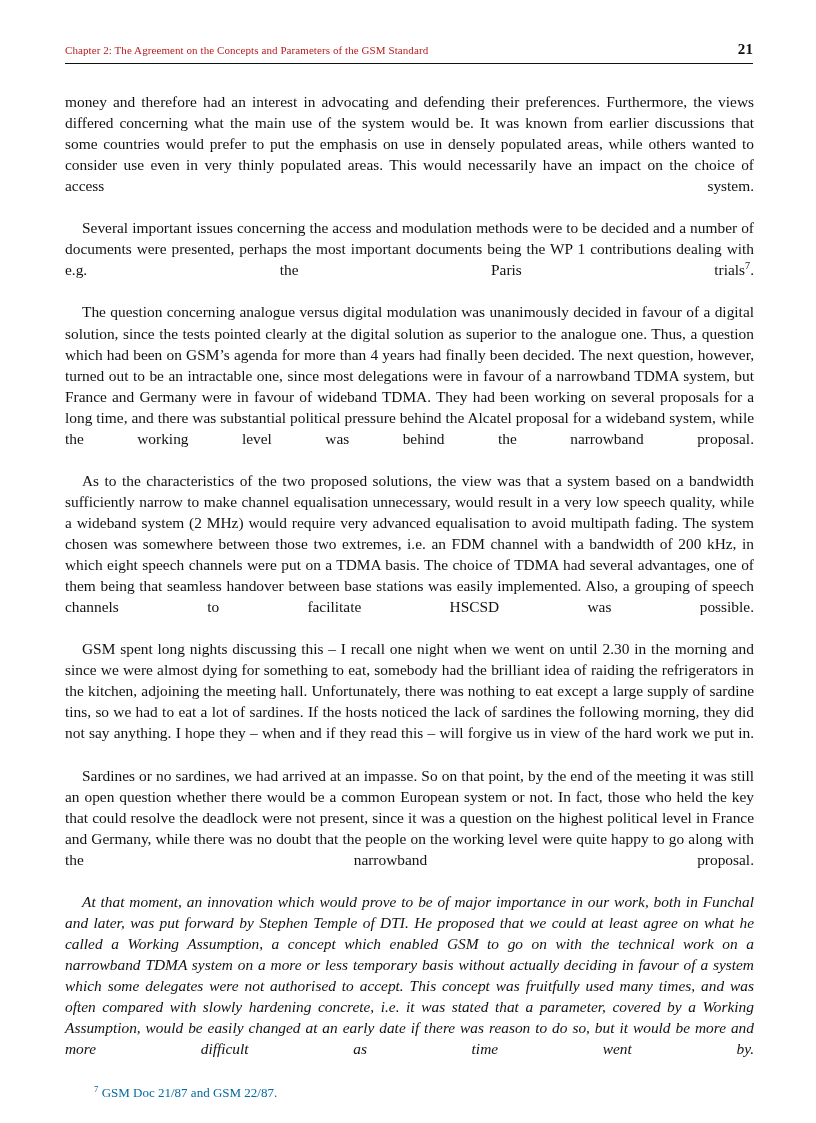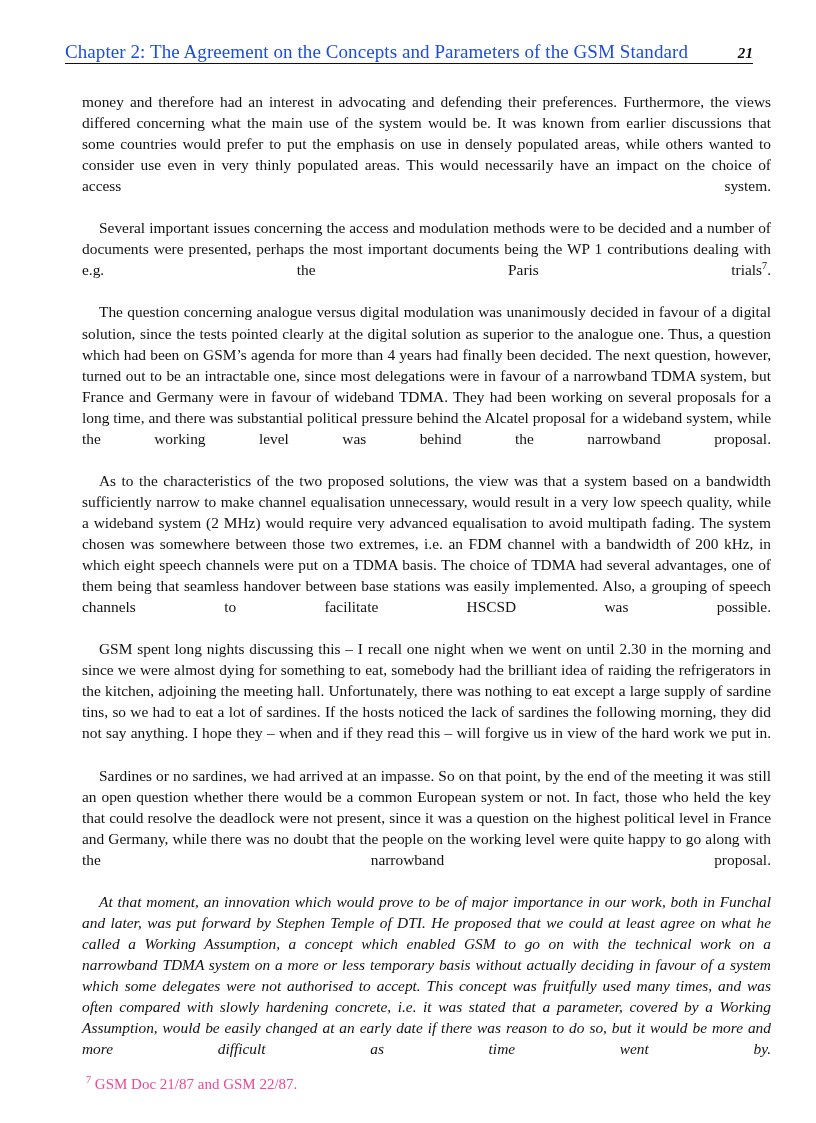--- a/index.html
+++ b/index.html
@@ -28,46 +28,45 @@
   .running-head {
     position: absolute;
     left: 65px;
     top: 41px;
     width: 688px;
     display: flex;
     align-items: baseline;
     justify-content: space-between;
   }
   .running-head-title {
-    font-size: 19px;
+    font-size: 11px;
     line-height: 1.15;
     letter-spacing: 0.08px;
     white-space: nowrap;
-    color: #1d4ed8;
+    color: #b91c1c;
   }
   .running-head-folio {
     font-size: 15px;
     font-weight: bold;
     color: #0d0d0d;
     letter-spacing: 0.1px;
-    font-style: italic;
   }
   .head-rule {
     position: absolute;
     left: 65px;
     top: 63px;
     width: 688px;
     height: 0;
     border-top: 1.6px solid #111111;
   }
 
   
   .body-col {
     position: absolute;
-    left: 82px;
+    left: 65px;
     top: 91px;
     width: 689px;
   }
 
   p.para {
     margin: 0;
     font-size: 15.4px;
     line-height: 21.05px;
     text-align: justify;
     text-justify: inter-word;
@@ -97,24 +96,24 @@
   }
 
   
   .footnote-area {
     position: absolute;
     left: 65px;
     top: 1068px;
     width: 689px;
   }
   .footnote {
-    margin: 8px;
-    font-size: 15px;
+    margin: 16px;
+    font-size: 13px;
     line-height: 17px;
-    color: #ec4899;
+    color: #0369a1;
     text-indent: 13px;
   }
   .footnote sup {
     font-size: 0.68em;
     vertical-align: super;
     line-height: 0;
   }
 </style>
 </head>
 <body>

